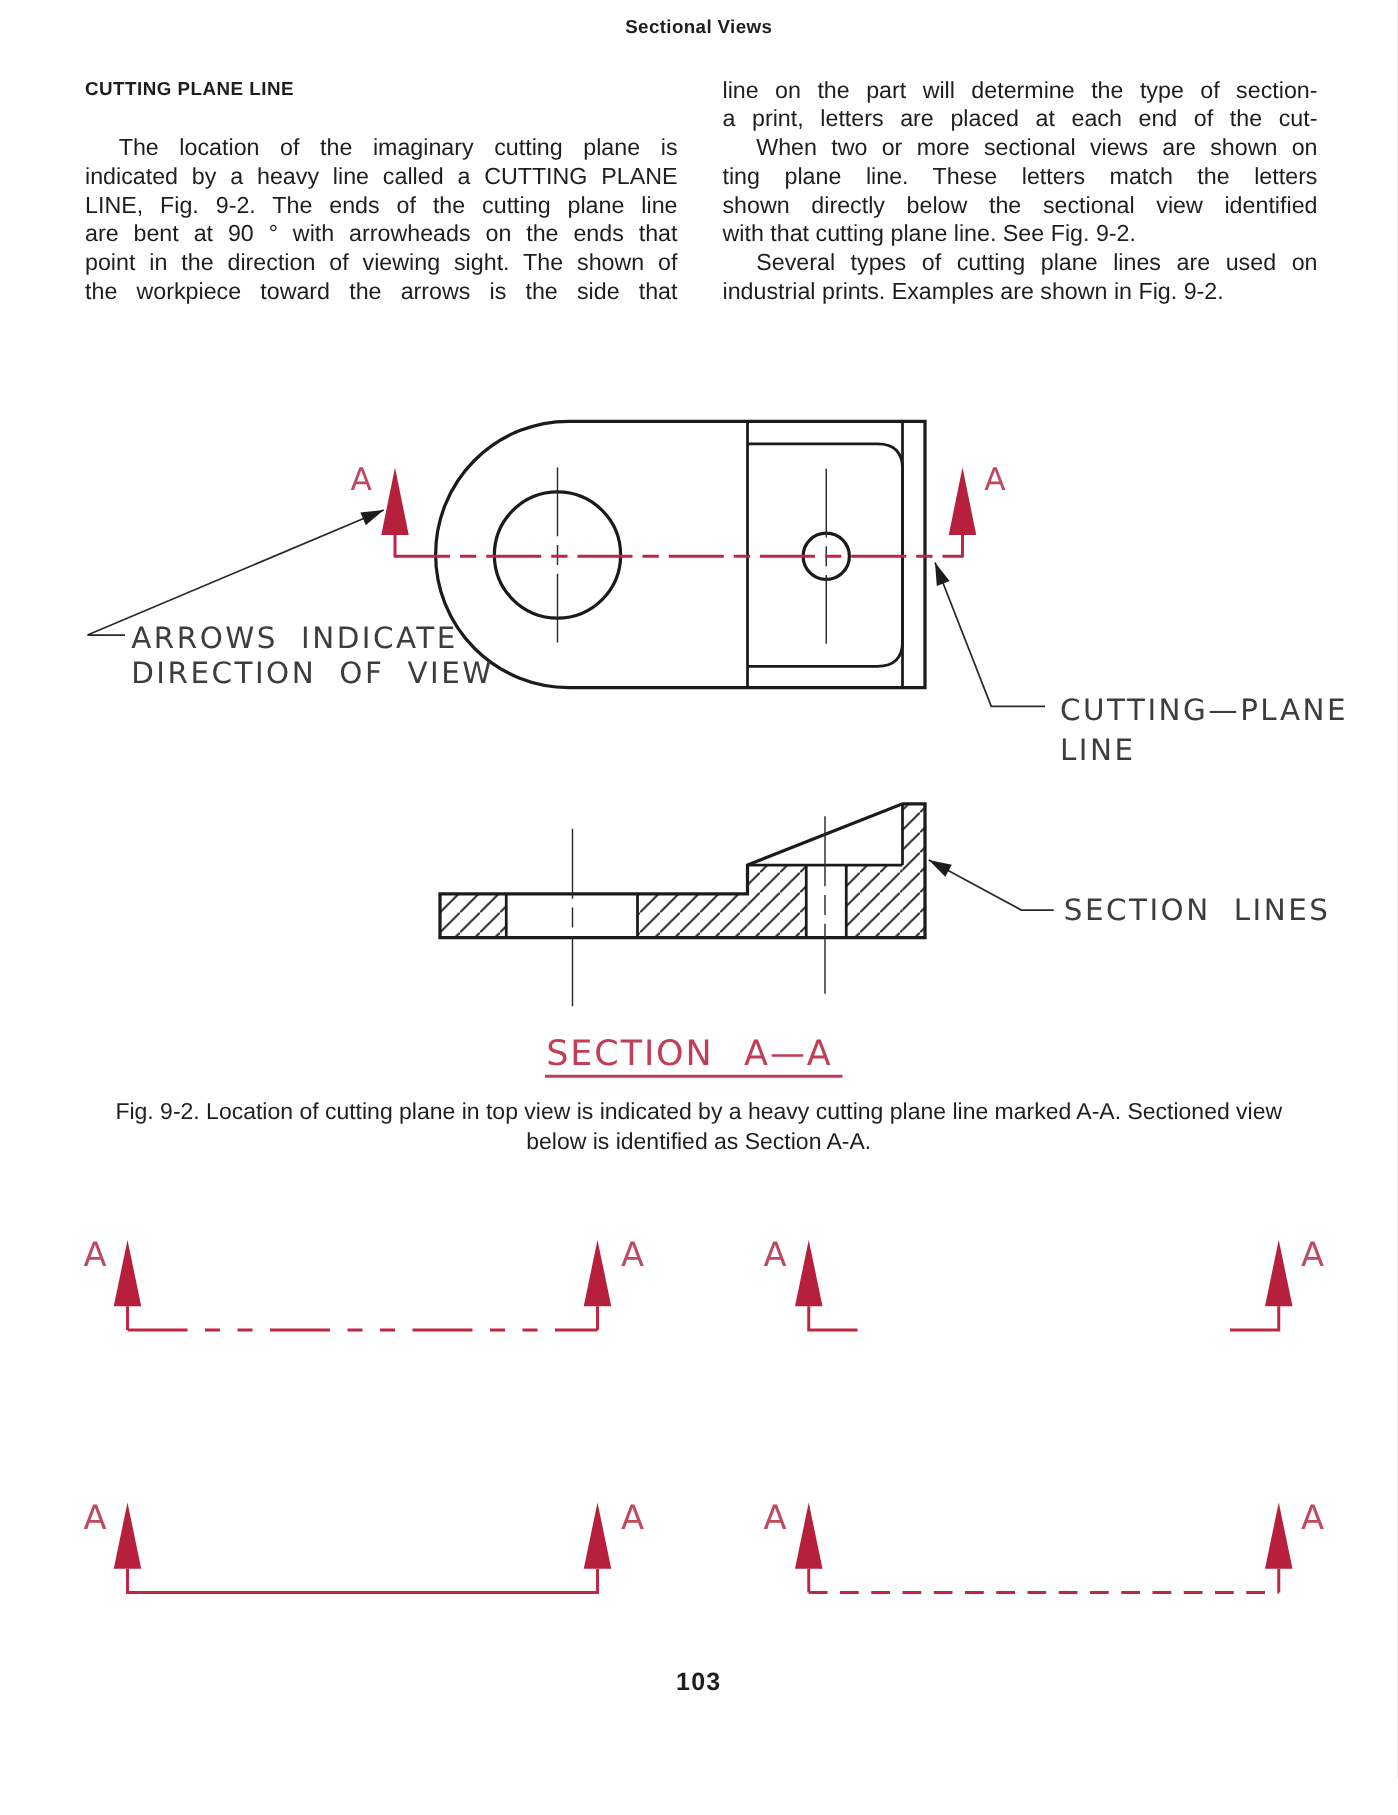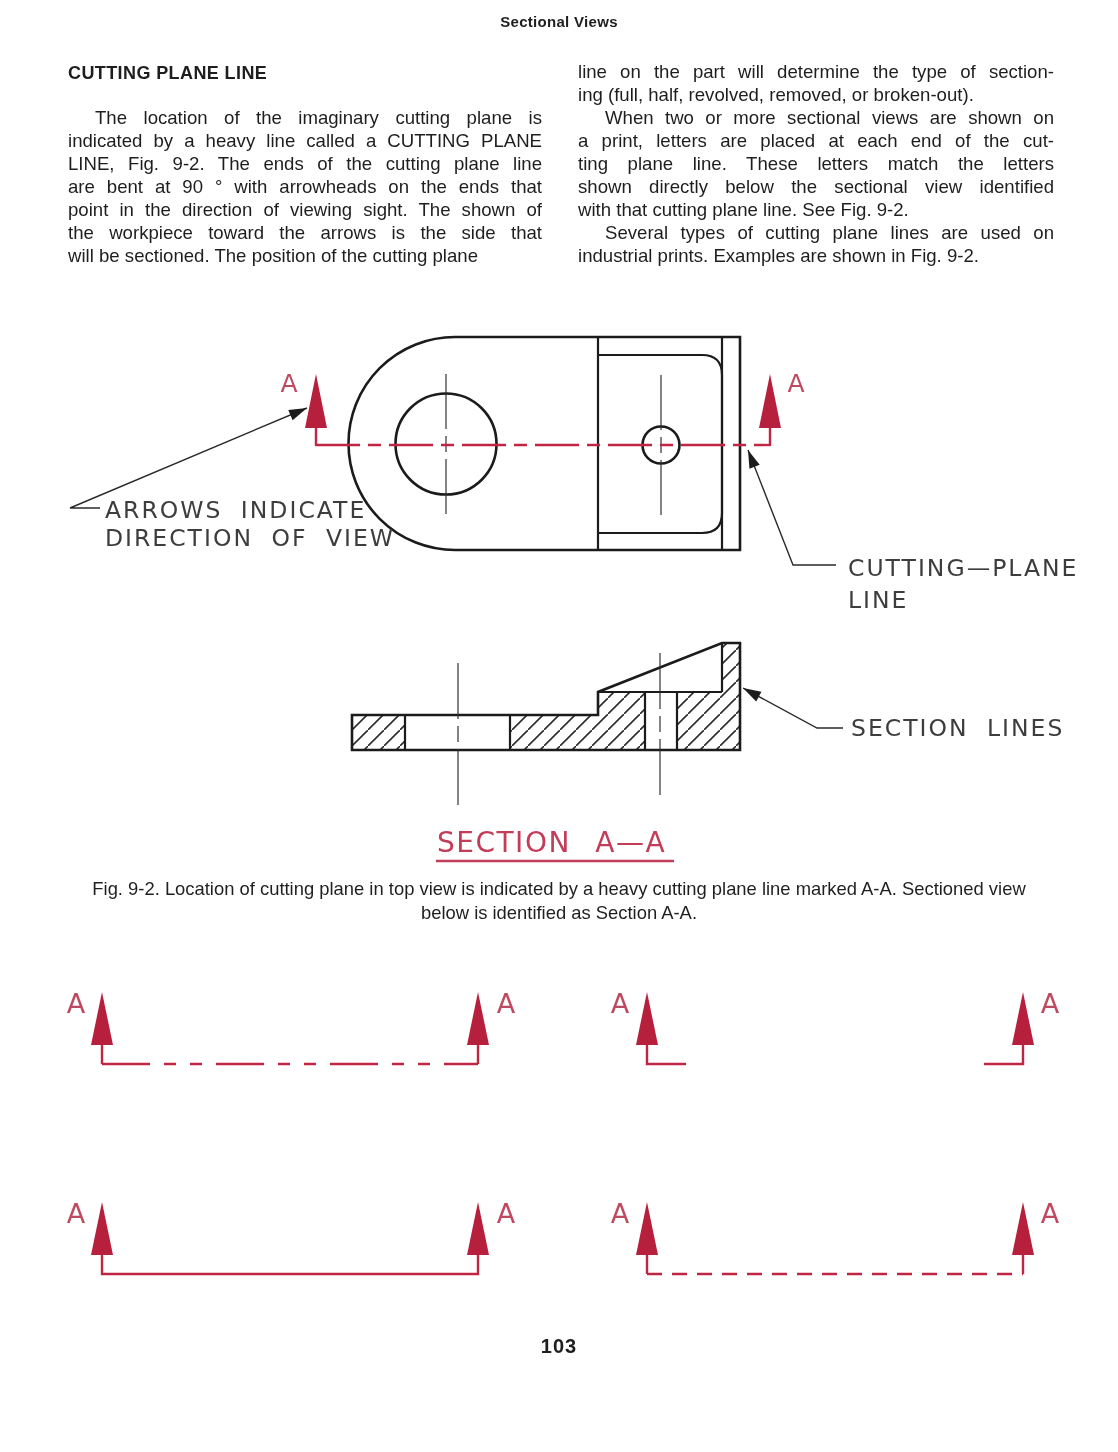--- a/index.html
+++ b/index.html
@@ -6,21 +6,21 @@
   #page{
     position:relative;width:1118px;height:1452px;background:#ffffff;
     margin:0 auto;font-family:"Liberation Sans",sans-serif;color:#1e1e1e;
     overflow:hidden;
   }
   .hdr{
     position:absolute;top:13px;left:0;width:100%;text-align:center;
     font-size:15px;font-weight:bold;letter-spacing:.3px;
   }
   .colhead{
-    position:absolute;top:63px;left:68px;font-size:18px;font-weight:bold;
+    position:absolute;top:63px;left:68px;font-size:15px;font-weight:bold;
     letter-spacing:.4px;
   }
   .col{position:absolute;font-size:18.6px;line-height:23px;}
   .col-left{top:106px;left:68px;width:474px;}
   .col-right{top:60px;left:578px;width:476px;}
   .jl{display:block;text-align:justify;text-align-last:justify;}
   .jl-last{display:block;text-align:left;text-align-last:left;}
   .indent{padding-left:27px;}
   .fig-svg{position:absolute;left:0;}
   #fig2svg{top:330px;}
@@ -70,28 +70,26 @@
 
   <div class="colhead">CUTTING PLANE LINE</div>
 
   <div class="col col-left">
     <span class="jl indent">The location of the imaginary cutting plane is</span>
     <span class="jl">indicated by a heavy line called a CUTTING PLANE</span>
     <span class="jl">LINE, Fig. 9-2. The ends of the cutting plane line</span>
     <span class="jl">are bent at 90 ° with arrowheads on the ends that</span>
     <span class="jl">point in the direction of viewing sight. The shown of</span>
     <span class="jl">the workpiece toward the arrows is the side that</span>
-    <span class="jl-last">will be sectioned. The position of the cutting plane</span>
   </div>
 
   <div class="col col-right">
     <span class="jl">line on the part will determine the type of section-</span>
-    <span class="jl-last">ing (full, half, revolved, removed, or broken-out).</span>
+    <span class="jl">a print, letters are placed at each end of the cut-</span>
     <span class="jl indent">When two or more sectional views are shown on</span>
-    <span class="jl">a print, letters are placed at each end of the cut-</span>
     <span class="jl">ting plane line. These letters match the letters</span>
     <span class="jl">shown directly below the sectional view identified</span>
     <span class="jl-last">with that cutting plane line. See Fig. 9-2.</span>
     <span class="jl indent">Several types of cutting plane lines are used on</span>
     <span class="jl-last">industrial prints. Examples are shown in Fig. 9-2.</span>
   </div>
 
   <svg id="fig2svg" class="fig-svg" width="1118" height="540" viewBox="0 0 1118 540">
     <defs>
       <pattern id="hatch" width="16" height="16" patternUnits="userSpaceOnUse">

